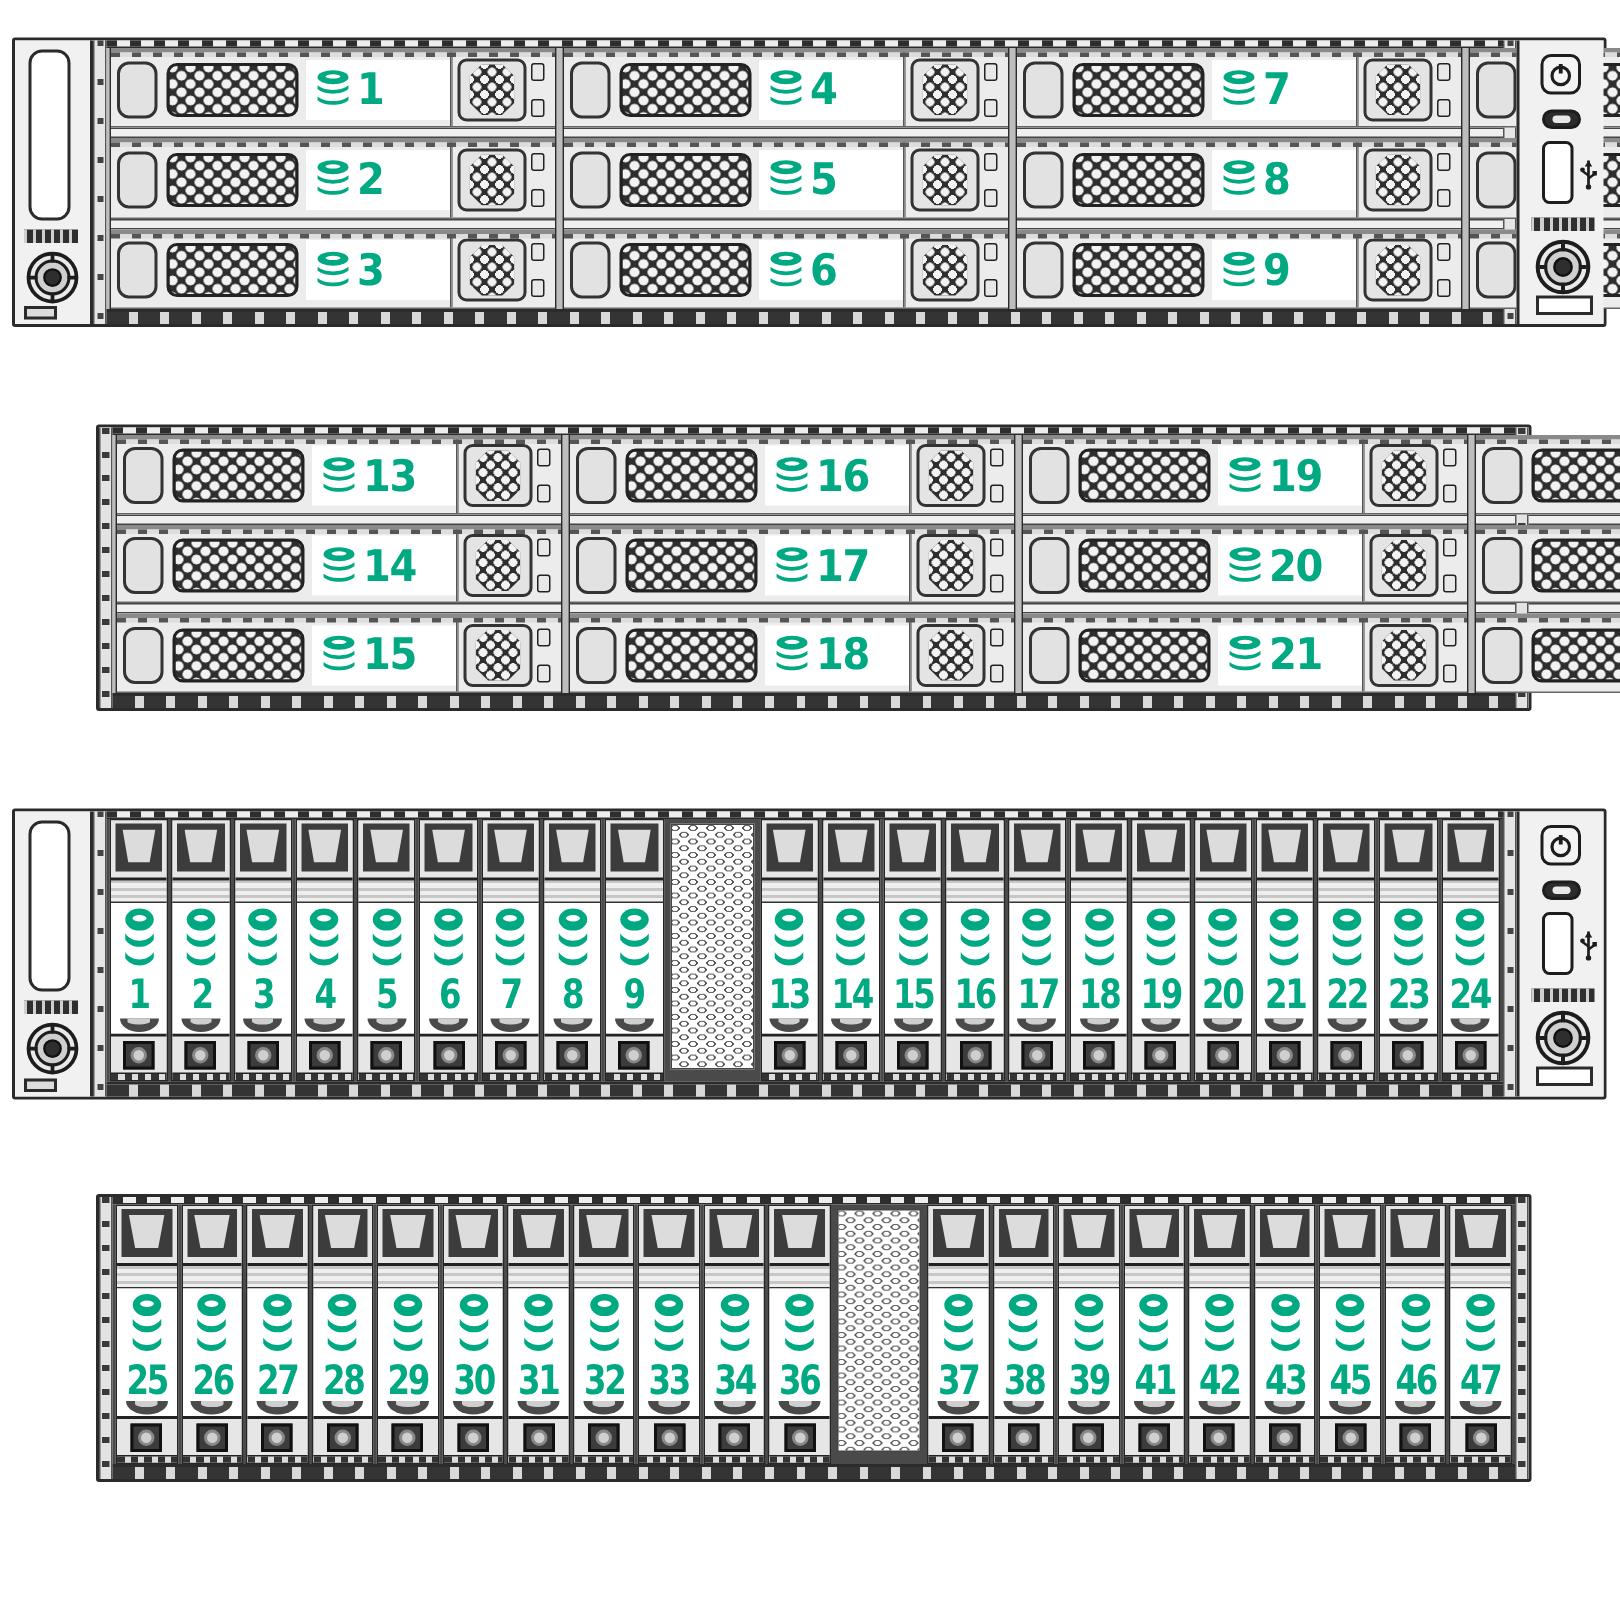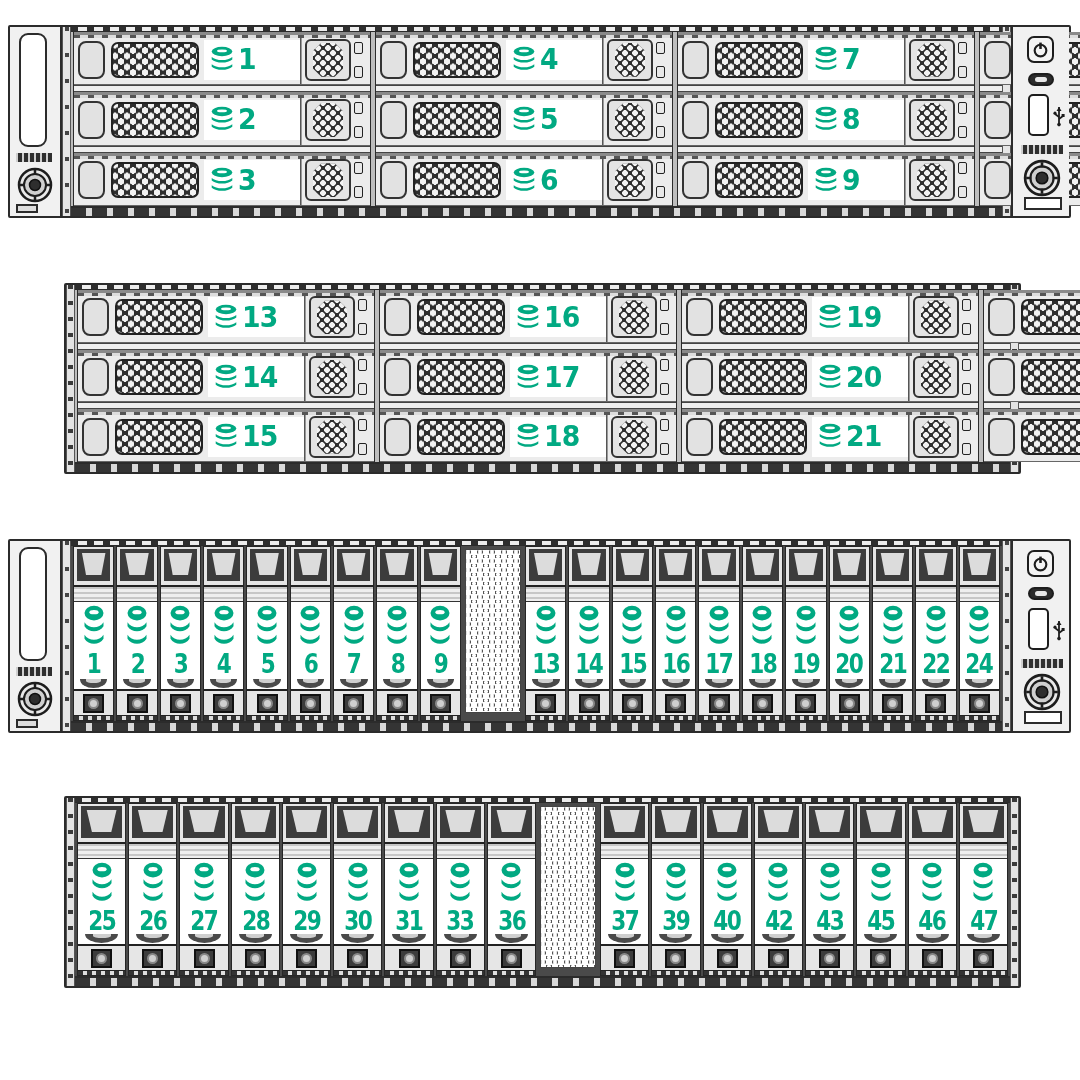--- a/index.html
+++ b/index.html
@@ -1093,20 +1093,42 @@
         <div class="sff-bay">
     <span class="sff-handle"></span>
     <span class="sff-stripes"></span>
     <span class="sff-label">
       <svg class="db-icon" width="24" height="44" viewBox="0 0 24 24" preserveAspectRatio="none">
         <ellipse cx="12" cy="4.4" rx="9.5" ry="4" fill="currentColor"></ellipse>
         <ellipse cx="12" cy="3.9" rx="4.6" ry="1.2" fill="#fff"></ellipse>
         <path d="M2.5 9.4 C6.5 13 17.5 13 21.5 9.4 L21.5 11.6 C17.5 15.2 6.5 15.2 2.5 11.6 Z" fill="currentColor"></path>
         <path d="M2.5 16.2 C6.5 19.8 17.5 19.8 21.5 16.2 L21.5 18.4 C17.5 22 6.5 22 2.5 18.4 Z" fill="currentColor"></path>
       </svg>
+      <span class="num">23</span>
+      <span class="scallop">
+              <i></i>
+            </span>
+    </span>
+    <span class="sff-screwrow">
+      <span class="screw-sq">
+              <i></i>
+            </span>
+    </span>
+    <span class="sff-bottom"></span>
+  </div>
+        <div class="sff-bay">
+    <span class="sff-handle"></span>
+    <span class="sff-stripes"></span>
+    <span class="sff-label">
+      <svg class="db-icon" width="24" height="44" viewBox="0 0 24 24" preserveAspectRatio="none">
+        <ellipse cx="12" cy="4.4" rx="9.5" ry="4" fill="currentColor"></ellipse>
+        <ellipse cx="12" cy="3.9" rx="4.6" ry="1.2" fill="#fff"></ellipse>
+        <path d="M2.5 9.4 C6.5 13 17.5 13 21.5 9.4 L21.5 11.6 C17.5 15.2 6.5 15.2 2.5 11.6 Z" fill="currentColor"></path>
+        <path d="M2.5 16.2 C6.5 19.8 17.5 19.8 21.5 16.2 L21.5 18.4 C17.5 22 6.5 22 2.5 18.4 Z" fill="currentColor"></path>
+      </svg>
       <span class="num">24</span>
       <span class="scallop">
               <i></i>
             </span>
     </span>
     <span class="sff-screwrow">
       <span class="screw-sq">
               <i></i>
             </span>
     </span>
@@ -1309,20 +1331,42 @@
         <div class="sff-bay">
     <span class="sff-handle"></span>
     <span class="sff-stripes"></span>
     <span class="sff-label">
       <svg class="db-icon" width="24" height="44" viewBox="0 0 24 24" preserveAspectRatio="none">
         <ellipse cx="12" cy="4.4" rx="9.5" ry="4" fill="currentColor"></ellipse>
         <ellipse cx="12" cy="3.9" rx="4.6" ry="1.2" fill="#fff"></ellipse>
         <path d="M2.5 9.4 C6.5 13 17.5 13 21.5 9.4 L21.5 11.6 C17.5 15.2 6.5 15.2 2.5 11.6 Z" fill="currentColor"></path>
         <path d="M2.5 16.2 C6.5 19.8 17.5 19.8 21.5 16.2 L21.5 18.4 C17.5 22 6.5 22 2.5 18.4 Z" fill="currentColor"></path>
       </svg>
+      <span class="num">32</span>
+      <span class="scallop">
+              <i></i>
+            </span>
+    </span>
+    <span class="sff-screwrow">
+      <span class="screw-sq">
+              <i></i>
+            </span>
+    </span>
+    <span class="sff-bottom"></span>
+  </div>
+        <div class="sff-bay">
+    <span class="sff-handle"></span>
+    <span class="sff-stripes"></span>
+    <span class="sff-label">
+      <svg class="db-icon" width="24" height="44" viewBox="0 0 24 24" preserveAspectRatio="none">
+        <ellipse cx="12" cy="4.4" rx="9.5" ry="4" fill="currentColor"></ellipse>
+        <ellipse cx="12" cy="3.9" rx="4.6" ry="1.2" fill="#fff"></ellipse>
+        <path d="M2.5 9.4 C6.5 13 17.5 13 21.5 9.4 L21.5 11.6 C17.5 15.2 6.5 15.2 2.5 11.6 Z" fill="currentColor"></path>
+        <path d="M2.5 16.2 C6.5 19.8 17.5 19.8 21.5 16.2 L21.5 18.4 C17.5 22 6.5 22 2.5 18.4 Z" fill="currentColor"></path>
+      </svg>
       <span class="num">33</span>
       <span class="scallop">
               <i></i>
             </span>
     </span>
     <span class="sff-screwrow">
       <span class="screw-sq">
               <i></i>
             </span>
     </span>
@@ -1331,20 +1375,42 @@
         <div class="sff-bay">
     <span class="sff-handle"></span>
     <span class="sff-stripes"></span>
     <span class="sff-label">
       <svg class="db-icon" width="24" height="44" viewBox="0 0 24 24" preserveAspectRatio="none">
         <ellipse cx="12" cy="4.4" rx="9.5" ry="4" fill="currentColor"></ellipse>
         <ellipse cx="12" cy="3.9" rx="4.6" ry="1.2" fill="#fff"></ellipse>
         <path d="M2.5 9.4 C6.5 13 17.5 13 21.5 9.4 L21.5 11.6 C17.5 15.2 6.5 15.2 2.5 11.6 Z" fill="currentColor"></path>
         <path d="M2.5 16.2 C6.5 19.8 17.5 19.8 21.5 16.2 L21.5 18.4 C17.5 22 6.5 22 2.5 18.4 Z" fill="currentColor"></path>
       </svg>
+      <span class="num">34</span>
+      <span class="scallop">
+              <i></i>
+            </span>
+    </span>
+    <span class="sff-screwrow">
+      <span class="screw-sq">
+              <i></i>
+            </span>
+    </span>
+    <span class="sff-bottom"></span>
+  </div>
+        <div class="sff-bay">
+    <span class="sff-handle"></span>
+    <span class="sff-stripes"></span>
+    <span class="sff-label">
+      <svg class="db-icon" width="24" height="44" viewBox="0 0 24 24" preserveAspectRatio="none">
+        <ellipse cx="12" cy="4.4" rx="9.5" ry="4" fill="currentColor"></ellipse>
+        <ellipse cx="12" cy="3.9" rx="4.6" ry="1.2" fill="#fff"></ellipse>
+        <path d="M2.5 9.4 C6.5 13 17.5 13 21.5 9.4 L21.5 11.6 C17.5 15.2 6.5 15.2 2.5 11.6 Z" fill="currentColor"></path>
+        <path d="M2.5 16.2 C6.5 19.8 17.5 19.8 21.5 16.2 L21.5 18.4 C17.5 22 6.5 22 2.5 18.4 Z" fill="currentColor"></path>
+      </svg>
       <span class="num">36</span>
       <span class="scallop">
               <i></i>
             </span>
     </span>
     <span class="sff-screwrow">
       <span class="screw-sq">
               <i></i>
             </span>
     </span>
@@ -1376,20 +1442,42 @@
         <div class="sff-bay">
     <span class="sff-handle"></span>
     <span class="sff-stripes"></span>
     <span class="sff-label">
       <svg class="db-icon" width="24" height="44" viewBox="0 0 24 24" preserveAspectRatio="none">
         <ellipse cx="12" cy="4.4" rx="9.5" ry="4" fill="currentColor"></ellipse>
         <ellipse cx="12" cy="3.9" rx="4.6" ry="1.2" fill="#fff"></ellipse>
         <path d="M2.5 9.4 C6.5 13 17.5 13 21.5 9.4 L21.5 11.6 C17.5 15.2 6.5 15.2 2.5 11.6 Z" fill="currentColor"></path>
         <path d="M2.5 16.2 C6.5 19.8 17.5 19.8 21.5 16.2 L21.5 18.4 C17.5 22 6.5 22 2.5 18.4 Z" fill="currentColor"></path>
       </svg>
+      <span class="num">38</span>
+      <span class="scallop">
+              <i></i>
+            </span>
+    </span>
+    <span class="sff-screwrow">
+      <span class="screw-sq">
+              <i></i>
+            </span>
+    </span>
+    <span class="sff-bottom"></span>
+  </div>
+        <div class="sff-bay">
+    <span class="sff-handle"></span>
+    <span class="sff-stripes"></span>
+    <span class="sff-label">
+      <svg class="db-icon" width="24" height="44" viewBox="0 0 24 24" preserveAspectRatio="none">
+        <ellipse cx="12" cy="4.4" rx="9.5" ry="4" fill="currentColor"></ellipse>
+        <ellipse cx="12" cy="3.9" rx="4.6" ry="1.2" fill="#fff"></ellipse>
+        <path d="M2.5 9.4 C6.5 13 17.5 13 21.5 9.4 L21.5 11.6 C17.5 15.2 6.5 15.2 2.5 11.6 Z" fill="currentColor"></path>
+        <path d="M2.5 16.2 C6.5 19.8 17.5 19.8 21.5 16.2 L21.5 18.4 C17.5 22 6.5 22 2.5 18.4 Z" fill="currentColor"></path>
+      </svg>
       <span class="num">39</span>
       <span class="scallop">
               <i></i>
             </span>
     </span>
     <span class="sff-screwrow">
       <span class="screw-sq">
               <i></i>
             </span>
     </span>
@@ -1398,21 +1486,21 @@
         <div class="sff-bay">
     <span class="sff-handle"></span>
     <span class="sff-stripes"></span>
     <span class="sff-label">
       <svg class="db-icon" width="24" height="44" viewBox="0 0 24 24" preserveAspectRatio="none">
         <ellipse cx="12" cy="4.4" rx="9.5" ry="4" fill="currentColor"></ellipse>
         <ellipse cx="12" cy="3.9" rx="4.6" ry="1.2" fill="#fff"></ellipse>
         <path d="M2.5 9.4 C6.5 13 17.5 13 21.5 9.4 L21.5 11.6 C17.5 15.2 6.5 15.2 2.5 11.6 Z" fill="currentColor"></path>
         <path d="M2.5 16.2 C6.5 19.8 17.5 19.8 21.5 16.2 L21.5 18.4 C17.5 22 6.5 22 2.5 18.4 Z" fill="currentColor"></path>
       </svg>
-      <span class="num">40</span>
+      <span class="num">41</span>
       <span class="scallop">
               <i></i>
             </span>
     </span>
     <span class="sff-screwrow">
       <span class="screw-sq">
               <i></i>
             </span>
     </span>
     <span class="sff-bottom"></span>

